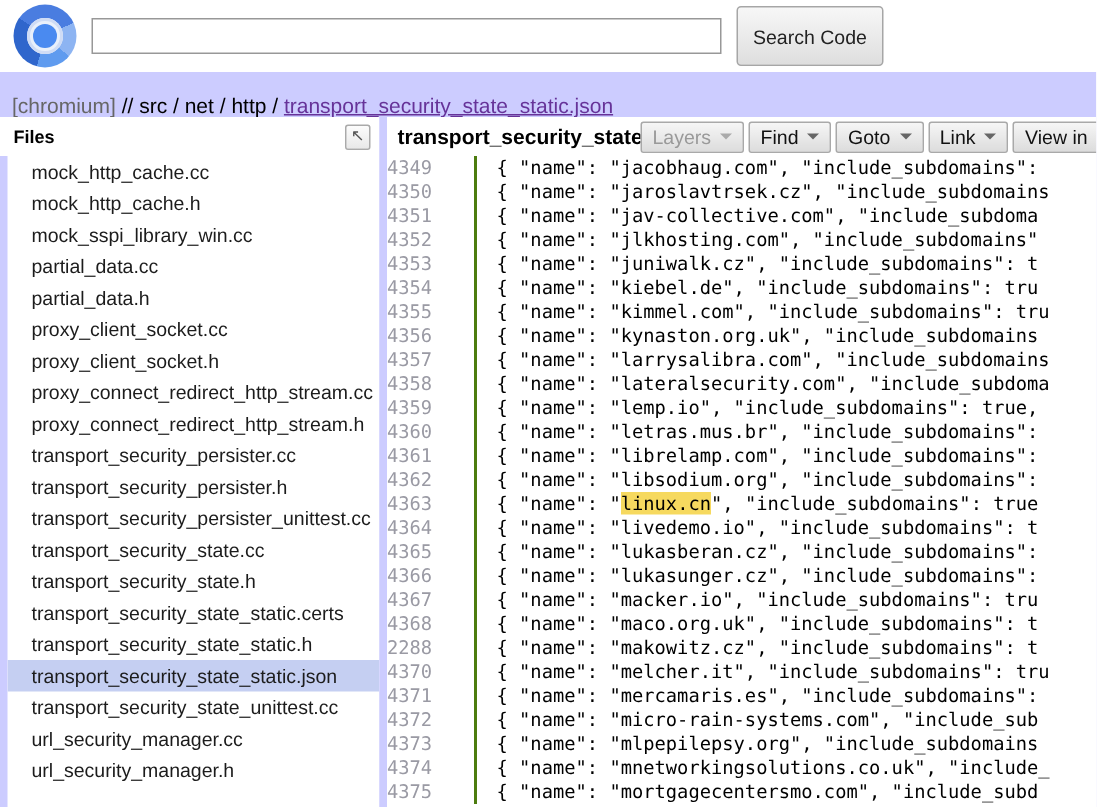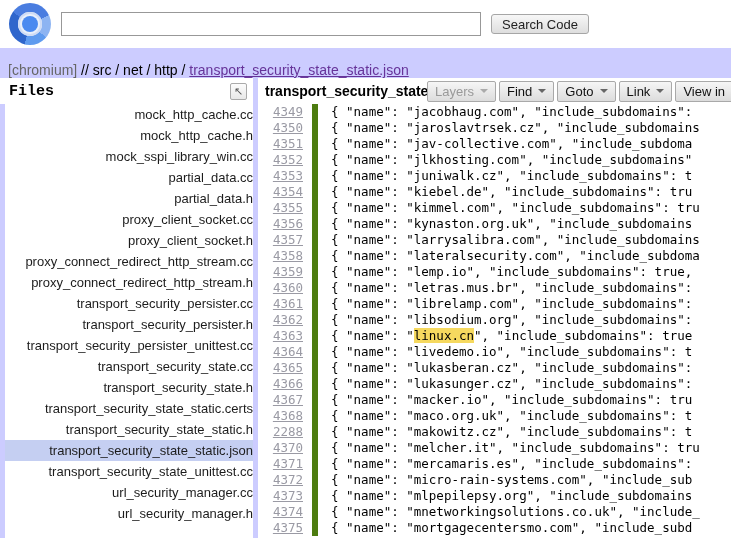--- a/index.html
+++ b/index.html
@@ -16,61 +16,61 @@
   
   .topbar{height:48px;display:flex;align-items:center;background:#fff;}
   .logo{width:42px;height:42px;border-radius:50%;margin:3px 10px 3px 9px;flex:0 0 auto;
         background:conic-gradient(from -55deg,#4a7de0 0 120deg,#8db4f2 0 185deg,#5f9bef 0 250deg,#2f66cc 0 360deg);
         position:relative;}
   .logo::before{content:"";position:absolute;inset:22%;border-radius:50%;background:#e9f0fb;
         box-shadow:inset 0 0 0 2px #cfdcf5;}
   .logo::after{content:"";position:absolute;inset:31%;border-radius:50%;background:#4a8af0;}
   .search-input{width:420px;height:24px;border:1px solid #989898;margin-right:10px;
         font-size:13px;padding:0 4px;font-family:"Liberation Sans",sans-serif;}
-  .btn{height:20px;padding:0 10px;font-size:13px;color:#222;
+  .btn{height:40px;padding:0 10px;font-size:13px;color:#222;
         background:linear-gradient(#f7f7f7,#dedede);border:1px solid #a6a6a6;border-radius:3px;
         font-family:"Liberation Sans",sans-serif;white-space:nowrap;}
 
   
   .breadcrumb{height:30px;background:var(--accent);display:flex;align-items:flex-end;
         padding-left:8px;font-size:14px;color:#000;white-space:pre;}
   .bc-repo{color:#666;}
   .bc-link{color:var(--link);text-decoration:underline;cursor:pointer;}
 
   
   .content{display:flex;height:460px;background:var(--accent);}
 
   .sidebar{width:253px;flex:0 0 253px;background:#fff;display:flex;flex-direction:column;overflow:hidden;}
   .sidebar-header{height:26px;display:flex;align-items:center;padding:0 6px 0 9px;}
-  .sidebar-title{font-weight:bold;font-size:15px;flex:1;font-family:Liberation Mono, monospace;}
+  .sidebar-title{font-weight:bold;font-size:12px;flex:1;}
   .panel-icon{width:17px;height:17px;border:1px solid #aaa;background:linear-gradient(#fcfcfc,#e8e8e8);
         color:#555;font-size:11px;line-height:15px;text-align:center;border-radius:2px;cursor:pointer;}
   .file-list{flex:1;overflow:hidden;border-left:5px solid var(--accent);}
   .file-item{height:21px;line-height:21px;padding-left:16px;font-size:13px;color:#1c1c1c;
-        white-space:nowrap;overflow:hidden;cursor:pointer;text-align:right;}
+        white-space:nowrap;overflow:hidden;cursor:pointer;}
   .file-item.selected{background:var(--sel);}
 
   .gap{width:5px;flex:0 0 5px;background:var(--accent);}
 
   .main{flex:1;min-width:0;background:#fff;display:flex;flex-direction:column;overflow:hidden;}
   .main-header{height:26px;display:flex;align-items:center;padding-left:7px;overflow:hidden;}
   .doc-title{flex:0 0 162px;width:162px;font-weight:bold;font-size:14px;white-space:nowrap;overflow:hidden;}
   .tb-btn{height:21px;padding:0 7px;margin-right:3px;font-size:13px;color:#111;flex:0 0 auto;
         background:linear-gradient(#f6f6f6,#dcdcdc);border:1px solid #a9a9a9;border-radius:2px;
         display:inline-flex;align-items:center;white-space:nowrap;
         font-family:"Liberation Sans",sans-serif;}
   .tb-btn.disabled{color:#999;align-items:center;}
   .caret{width:0;height:0;border:4px solid transparent;border-top-color:#666;margin-left:6px;
         position:relative;top:2px;}
   .tb-btn.disabled .caret{border-top-color:#aaa;}
 
   .code-area{flex:1;overflow:hidden;font-family:"DejaVu Sans Mono",monospace;font-size:12.5px;}
   .code-line{height:16px;line-height:16px;display:flex;white-space:pre;}
-  .line-number{flex:0 0 60px;width:60px;text-align:right;padding-right:9px;color:#9a9aa4;
-        border-right:6px solid #4d7c0f;cursor:pointer;text-decoration:underline;}
+  .line-number{flex:0 0 60px;width:60px;text-align:left;padding-right:9px;color:#9a9aa4;
+        border-right:2px solid #4d7c0f;cursor:pointer;}
   .code-text{padding-left:13px;color:#000;overflow:hidden;white-space:pre;}
   .match{background:var(--match);}
 </style>
 </head>
 <body>
 
 <div class="page">
 
   <div class="topbar">
     <div class="logo"></div>

